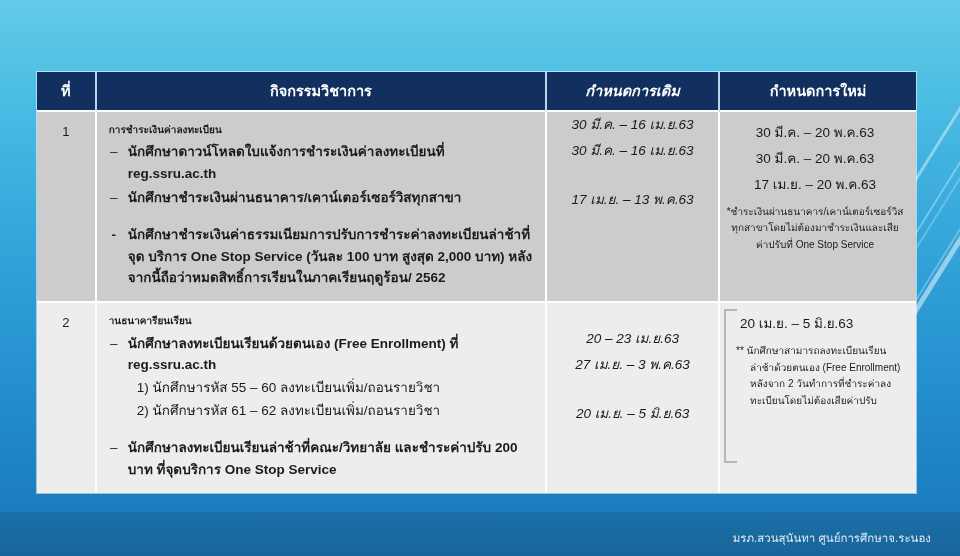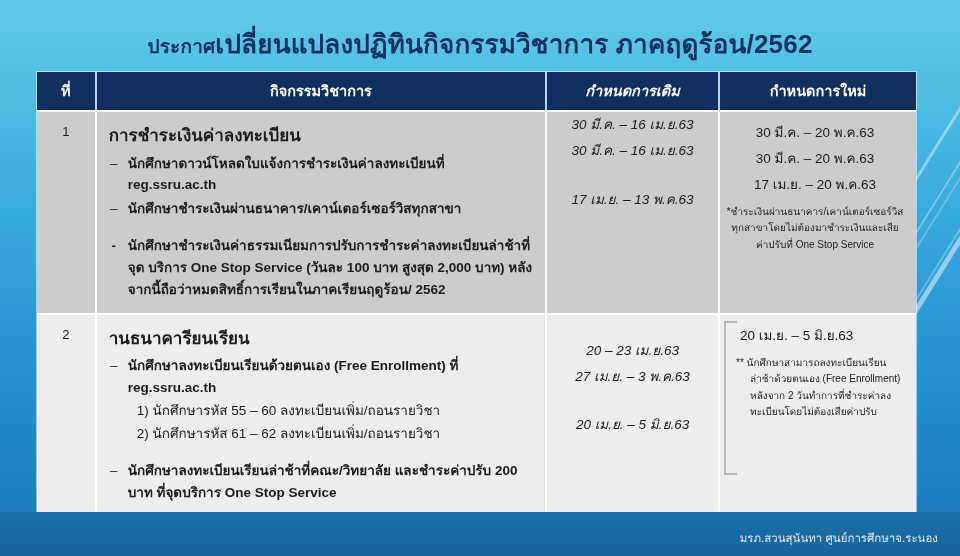--- a/index.html
+++ b/index.html
@@ -61,21 +61,21 @@
   .r2 td{background:#ededed;border-top:2px solid #ffffff;}
 
   .c-no{width:53px;text-align:center;}
   .c-act{width:466px;}
   .c-old{width:166px;text-align:center;font-style:italic;}
   .c-new{width:192px;text-align:center;}
 
   .rownum{font-size:13px;padding-top:12px;display:block;}
 
   .act{padding:10px 10px 12px 12px;font-size:13.5px;line-height:1.62;}
-  .act .head{font-weight:700;font-size:17px;margin-bottom:3px;}
+  .act .head{font-weight:700;font-size:10px;margin-bottom:3px;}
   .bul{display:flex;gap:9px;margin-top:2px;}
   .bul .dash{width:10px;flex:none;text-align:center;color:#222;}
   .bul .dash.bold{font-weight:700;}
   .bul .txt{flex:1;font-weight:bold;}
   .sub{margin:1px 0 0 28px;}
   .spacer{height:13px;}
 
   .dates{padding:2px 6px 0;font-size:13.5px;line-height:1.62;}
   .dates .d{margin-bottom:4px;white-space:nowrap;}
   .dates .gap{height:23px;}
@@ -91,40 +91,37 @@
   .bracketwrap{position:relative;padding-left:16px;text-align:left;}
   .bracket{
     position:absolute;left:4px;top:6px;width:11px;height:150px;
     border:2px solid #b7b7b7;border-right:none;
   }
   .bracketwrap .d{padding-left:4px;}
   .bracketwrap .note{padding-left:14px;text-indent:-14px;}
 
   
   .footer{
-    position:absolute;right:22px;bottom:9px;color:#dfe9f2;
+    position:absolute;right:29px;bottom:9px;color:#dfe9f2;
     font-size:11.5px;white-space:nowrap;
   }
 </style>
 </head>
 <body>
 
 <div id="slide">
 
   <div class="streaks">
     <i class="s1"></i>
       <i class="s2"></i>
       <i class="s3"></i>
       <i class="s4"></i>
       <i class="s5"></i>
   </div>
 
-  <div class="title">
-    <span class="small">ประกาศ</span><span class="big">เปลี่ยนแปลงปฏิทินกิจกรรมวิชาการ ภาคฤดูร้อน/2562</span>
-  </div>
 
   <table class="table">
     <thead>
       <tr class="thead-row">
         <th class="c-no">ที่</th>
         <th class="c-act">กิจกรรมวิชาการ</th>
         <th class="c-old">กำหนดการเดิม</th>
         <th class="c-new">กำหนดการใหม่</th>
       </tr>
     </thead>

